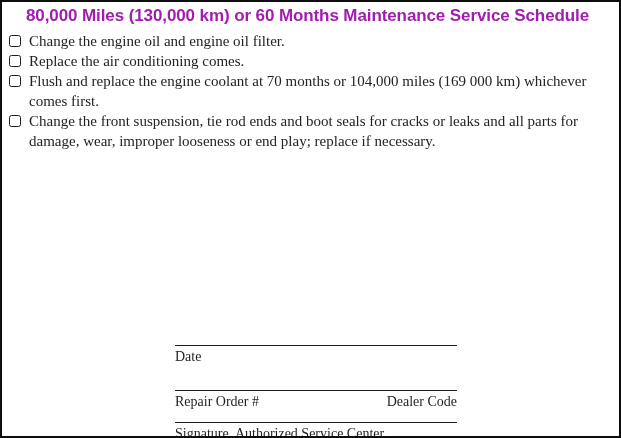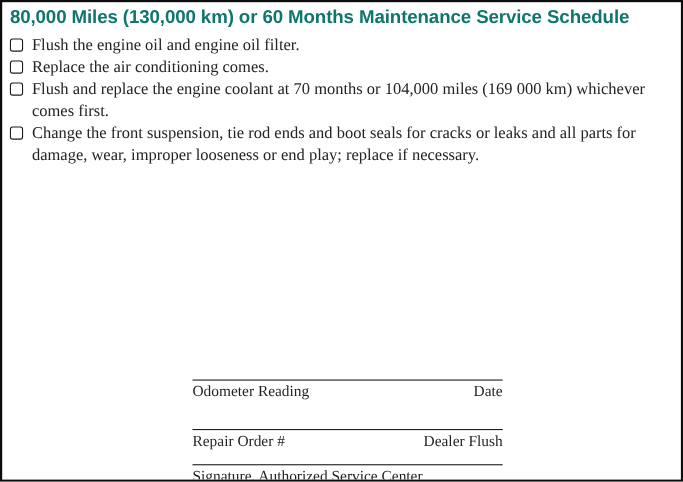--- a/index.html
+++ b/index.html
@@ -6,27 +6,27 @@
   .page {
     position: relative;
     width: 617px;
     height: 434px;
     border: 2px solid #0d0d0d;
     background: #ffffff;
     overflow: hidden;
     box-sizing: content-box;
   }
   .title {
-    margin: 3px 10px 0 7px;
+    margin: 3px 10px 0 24px;
     max-width: 578px;
     font-family: "Liberation Sans", sans-serif;
     font-weight: bold;
     font-size: 17px;
     line-height: 21px;
-    color: #0f766e;
+    color: #a21caf;
     letter-spacing: -0.1px;
   }
   .checklist {
     margin: 5px 6px 0 7px;
   }
   .check-item {
     display: flex;
     align-items: flex-start;
     gap: 8px;
     font-family: "Liberation Serif", serif;
@@ -70,44 +70,43 @@
 </head>
 <body>
 
 <div class="page">
 
   <div class="title">80,000 Miles (130,000 km) or 60 Months Maintenance Service Schedule</div>
 
   <div class="checklist">
     <div class="check-item">
       <span class="checkbox"></span>
-      <span class="check-text">Flush the engine oil and engine oil filter.</span>
+      <span class="check-text">Change the engine oil and engine oil filter.</span>
     </div>
     <div class="check-item">
       <span class="checkbox"></span>
       <span class="check-text">Replace the air conditioning comes.</span>
     </div>
     <div class="check-item">
       <span class="checkbox"></span>
       <span class="check-text">Flush and replace the engine coolant at 70 months or 104,000 miles (169 000 km) whichever comes first.</span>
     </div>
     <div class="check-item">
       <span class="checkbox"></span>
       <span class="check-text">Change the front suspension, tie rod ends and boot seals for cracks or leaks and all parts for damage, wear, improper looseness or end play; replace if necessary.</span>
     </div>
   </div>
 
   <div class="form-block">
     <div class="form-row">
-      <span class="form-label-left">Odometer Reading</span>
       <span class="form-label-right">Date</span>
     </div>
     <div class="form-row">
       <span class="form-label-left">Repair Order #</span>
-      <span class="form-label-right">Dealer Flush</span>
+      <span class="form-label-right">Dealer Code</span>
     </div>
     <div class="form-row">
       <span class="form-label-left">Signature, Authorized Service Center</span>
       <span class="form-label-right"></span>
     </div>
   </div>
 
 </div>
 
 </body></html>

